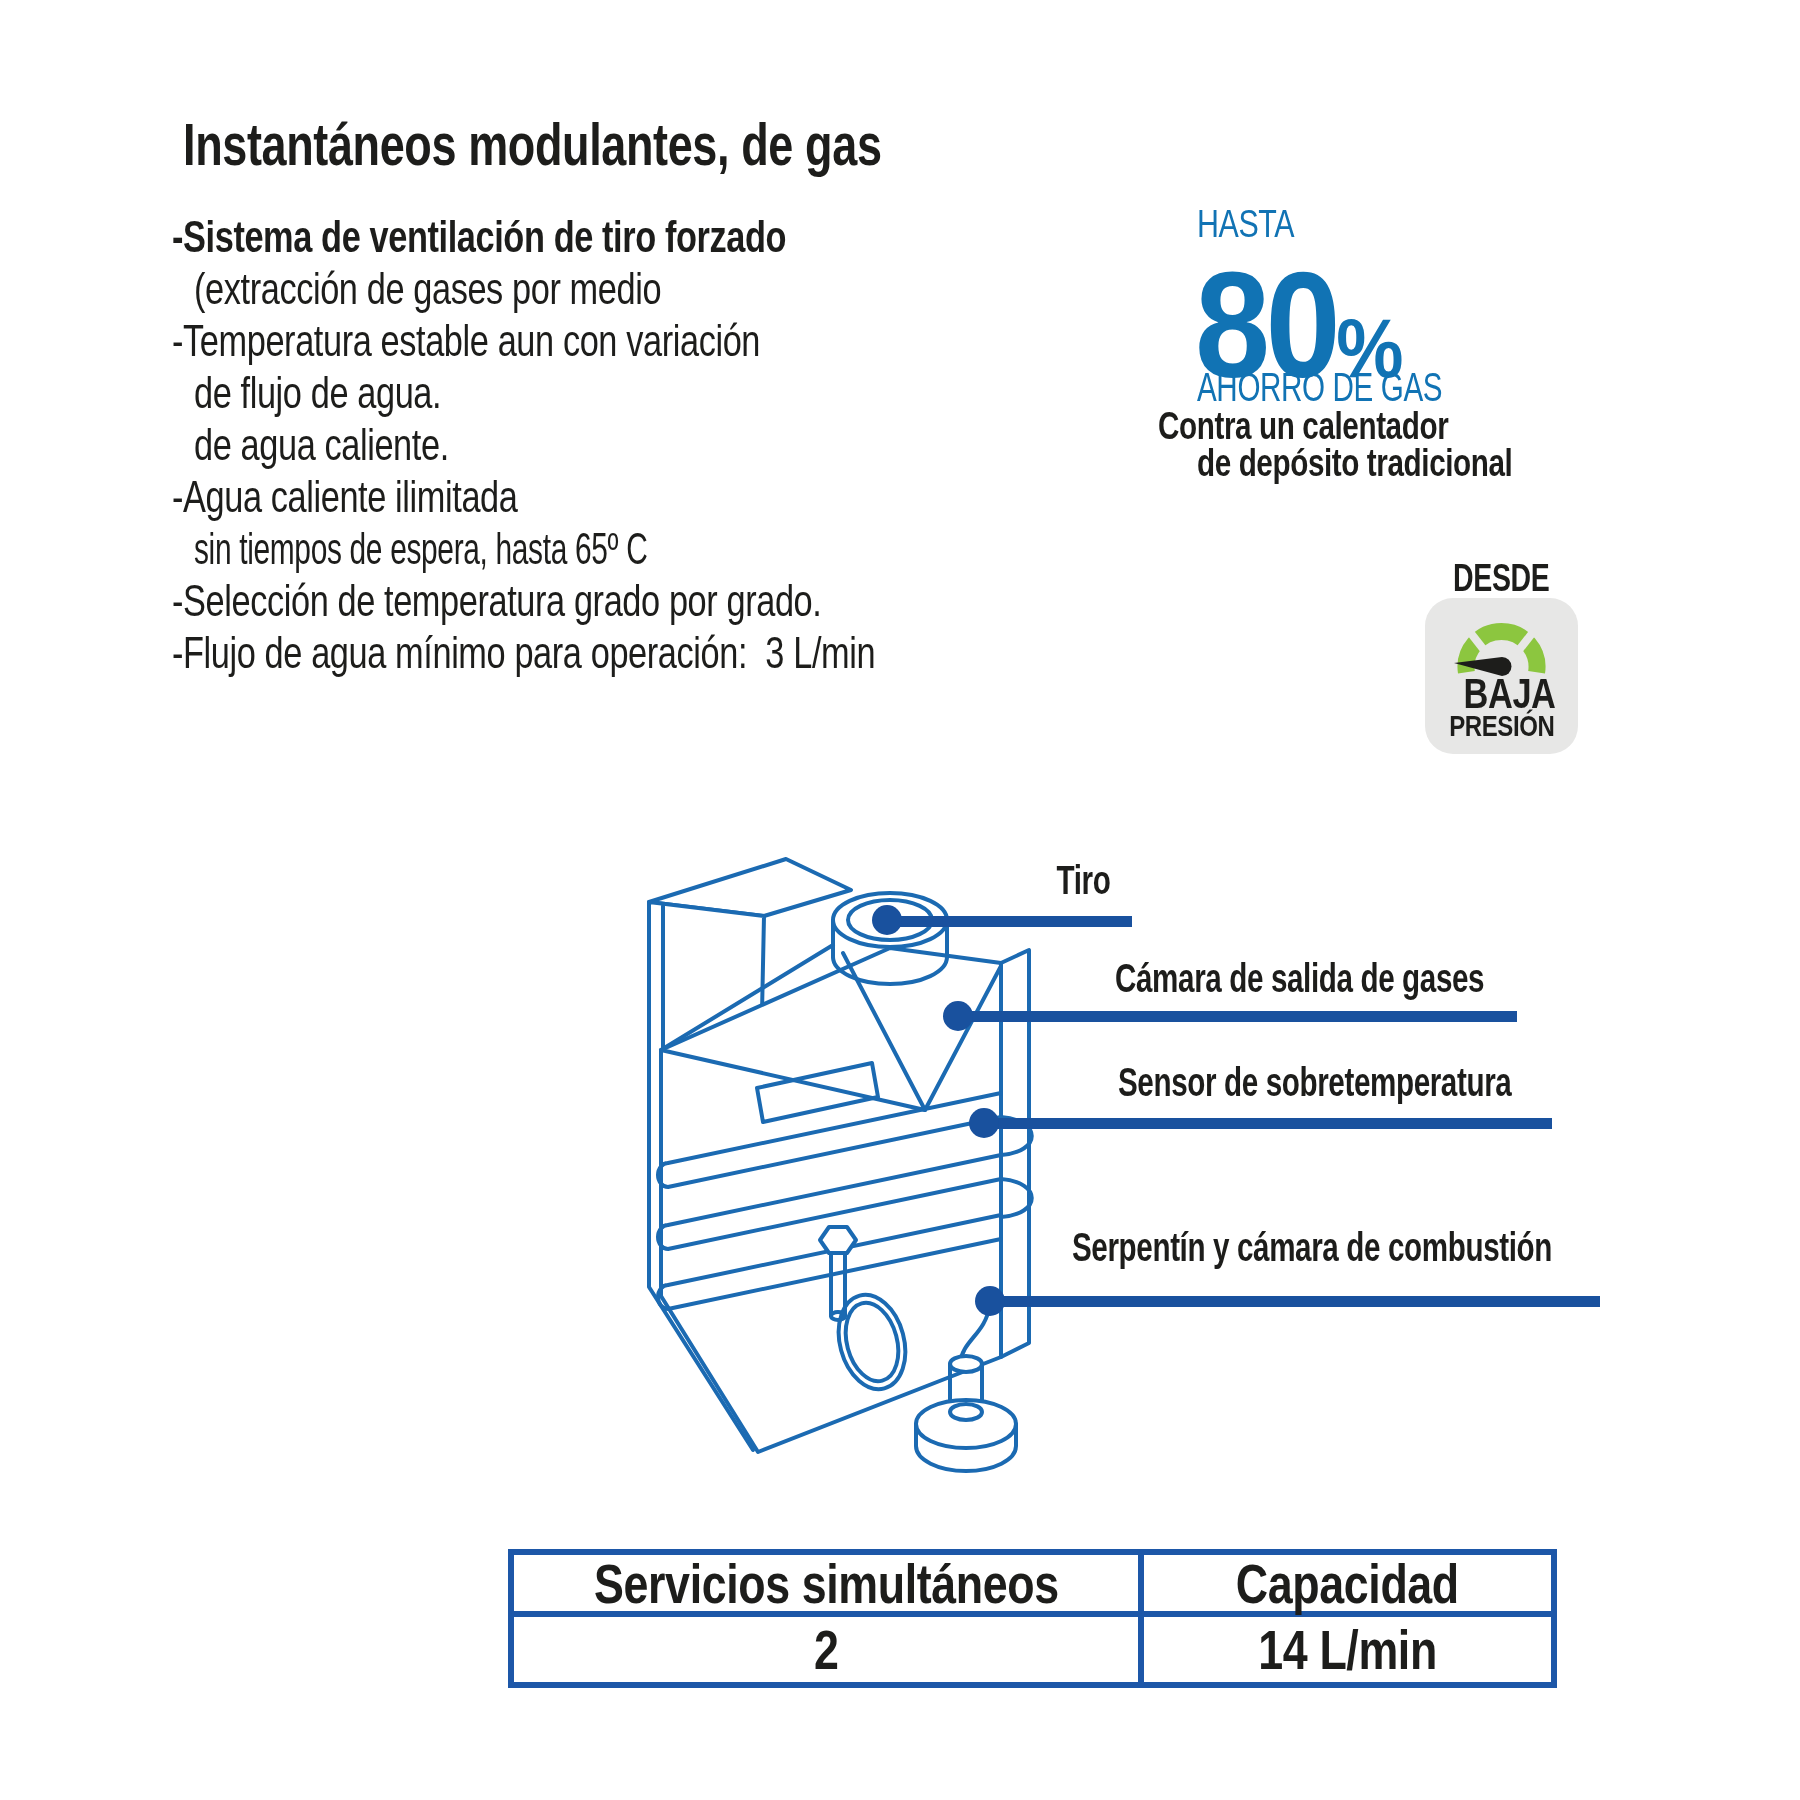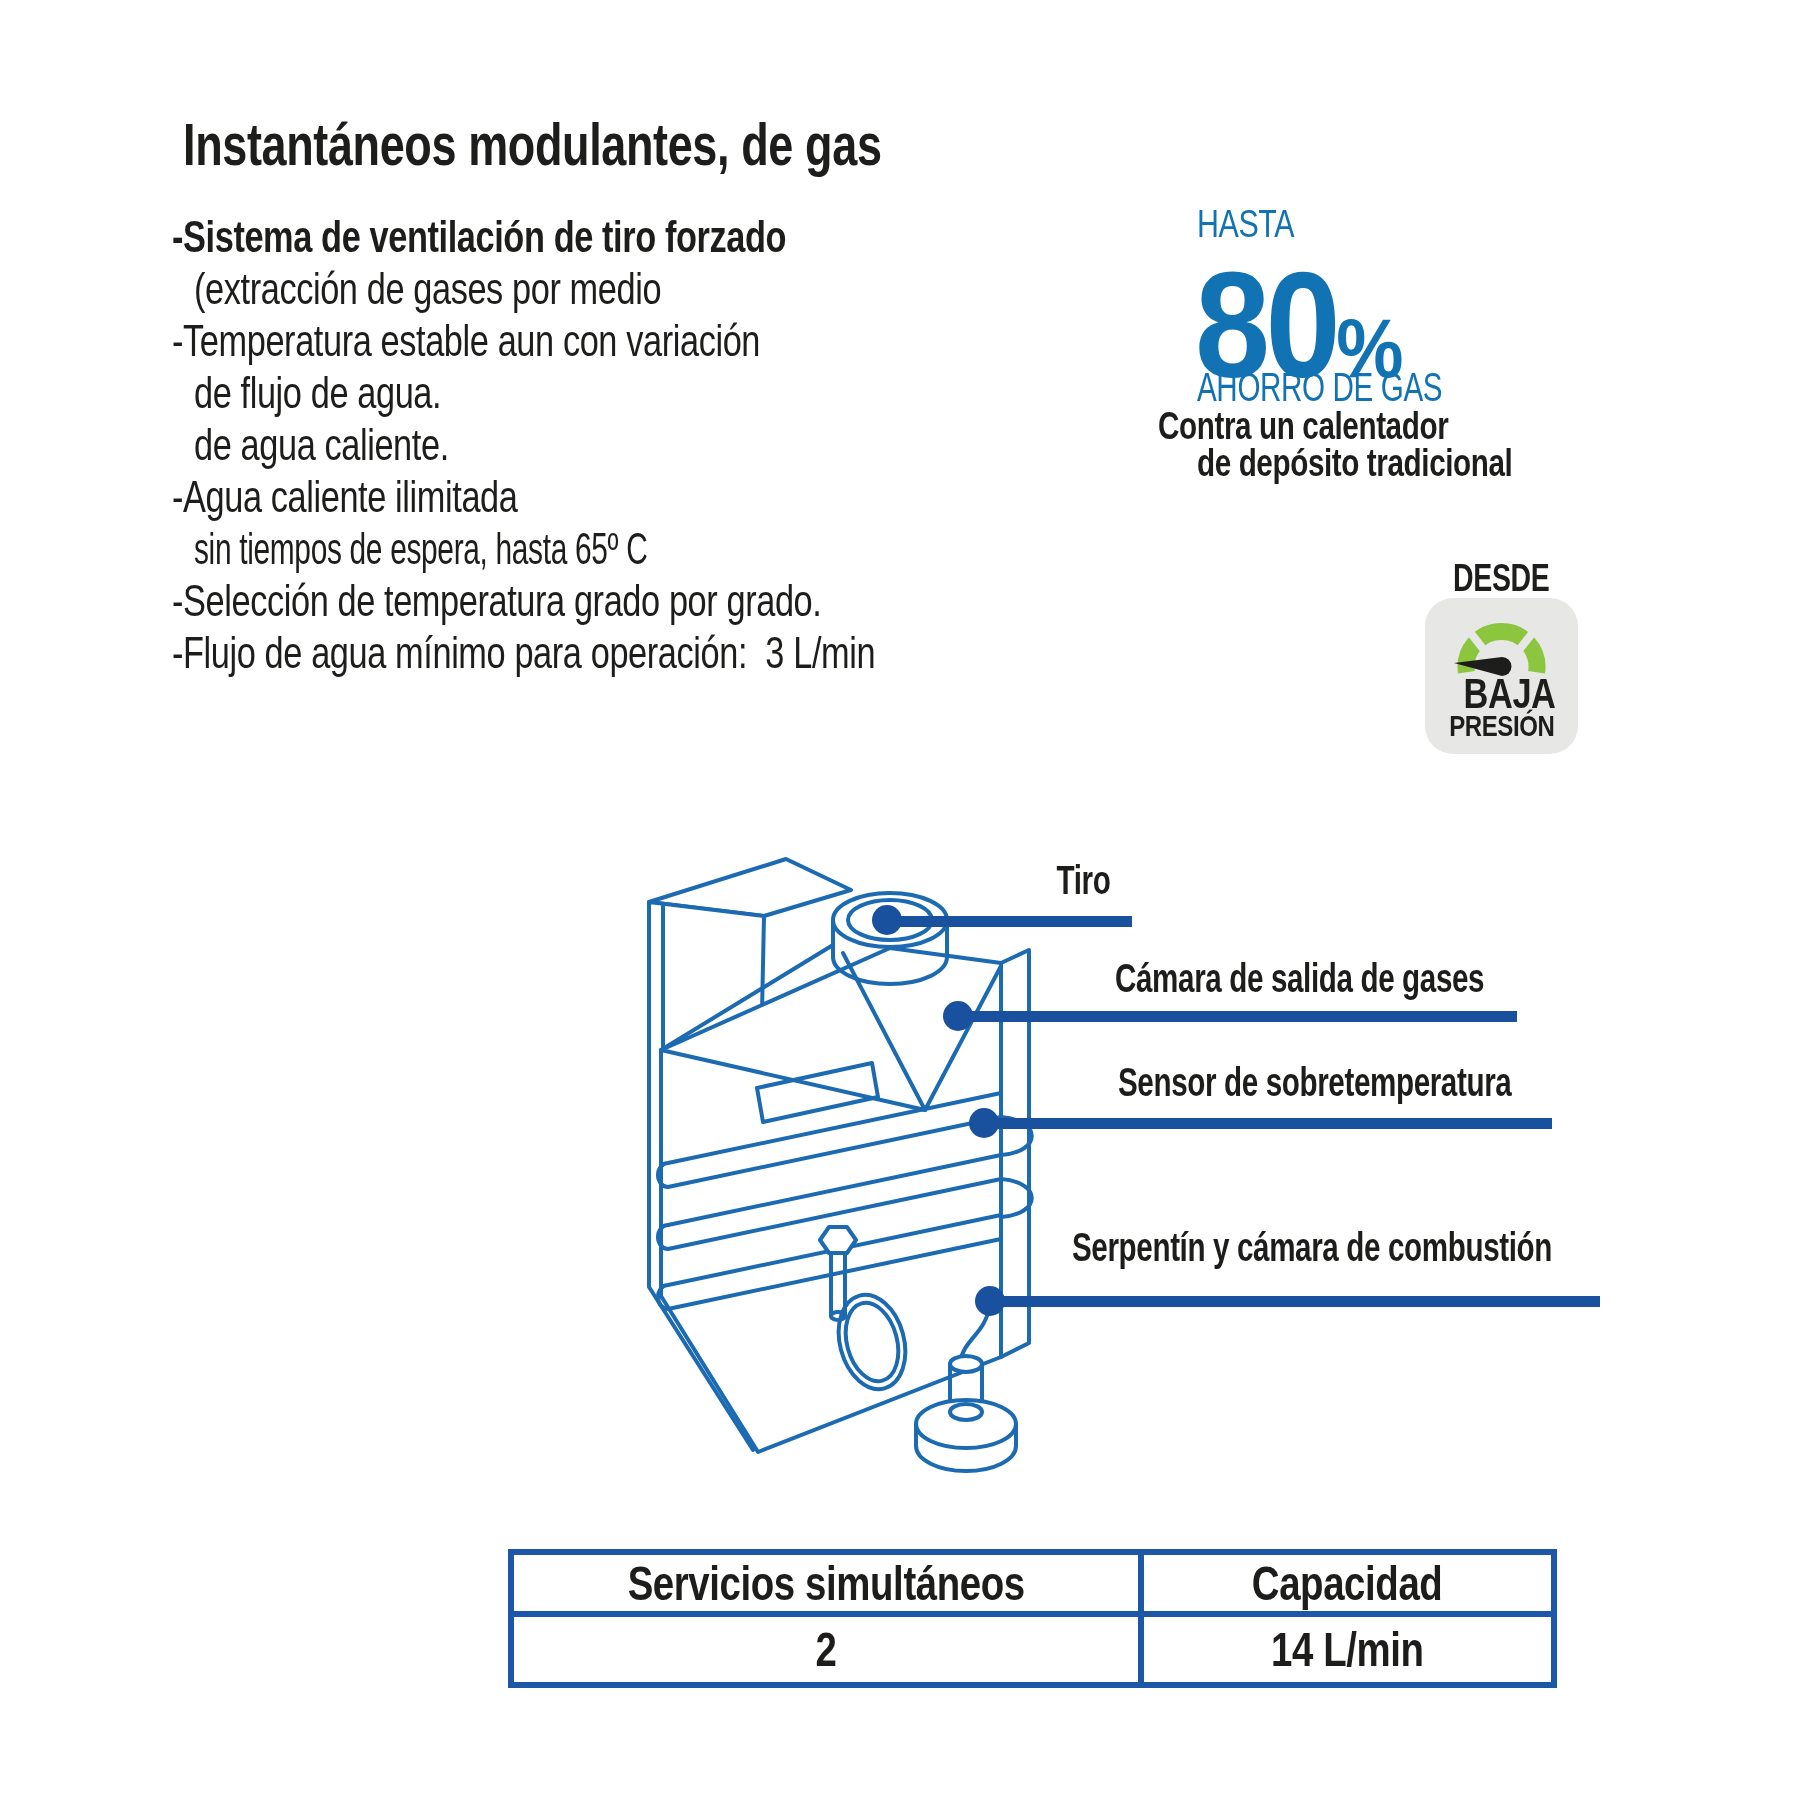--- a/index.html
+++ b/index.html
@@ -47,21 +47,21 @@
   #heater .sf{fill:#fff;stroke:var(--drawing-blue);stroke-width:4;stroke-linejoin:round;stroke-linecap:round;}
 
   
   .cline{position:absolute;height:11px;background:var(--navy);}
   .cdot{position:absolute;width:30px;height:30px;border-radius:50%;background:var(--navy);}
   .clabel{position:absolute;font-size:40px;font-weight:700;line-height:1;color:var(--text-black);}
 
   
   #spec{left:508px;top:1549px;width:1049px;height:139px;border:6px solid var(--table-blue);
         box-sizing:border-box;display:grid;grid-template-columns:630px 1fr;grid-template-rows:62px 1fr;}
-  .tcell{display:flex;align-items:center;justify-content:center;font-weight:700;font-size:48px;box-sizing:border-box;}
+  .tcell{display:flex;align-items:center;justify-content:center;font-weight:700;font-size:56px;box-sizing:border-box;}
   .tcell.c1{border-right:6px solid var(--table-blue);}
   .tcell.hd{border-bottom:6px solid var(--table-blue);}
 
   
   .garc{fill:none;stroke:var(--green);stroke-width:17;}
   .ggap{fill:none;stroke:var(--badge-gray);stroke-width:8;}
   .gneedle{fill:var(--text-black);stroke:none;}
 </style>
 </head>
 <body>

